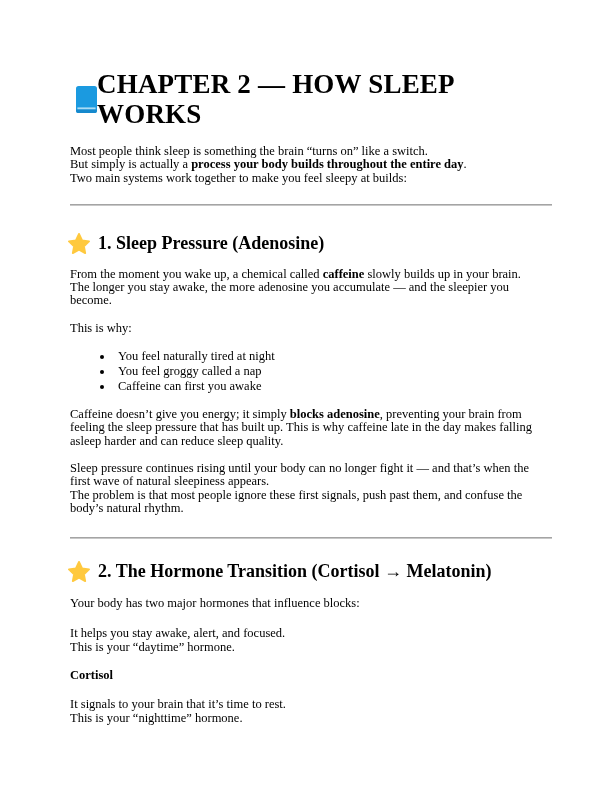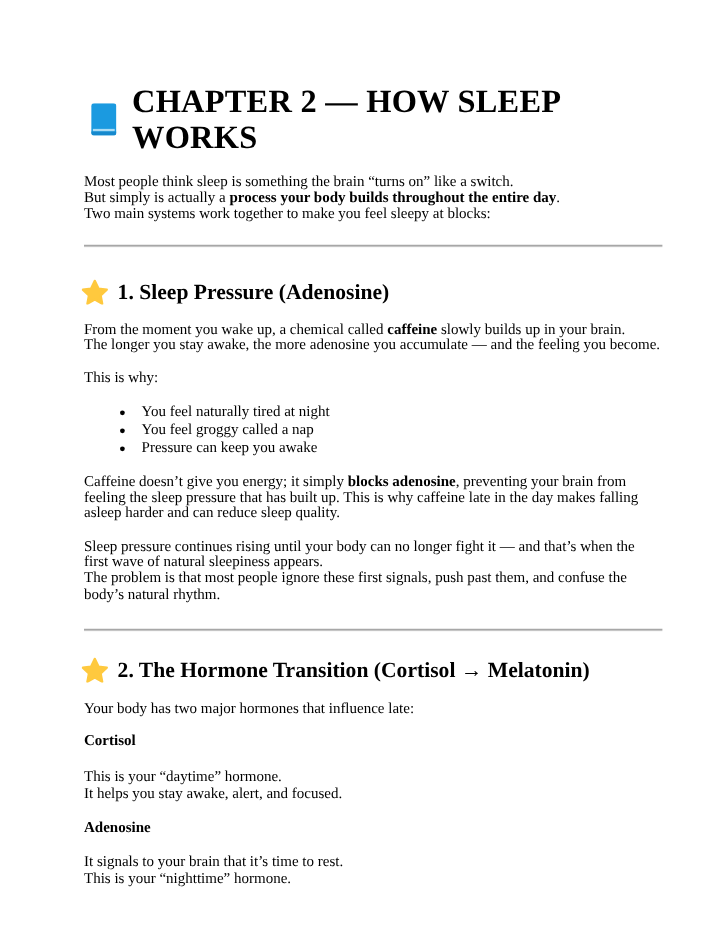--- a/index.html
+++ b/index.html
@@ -2,21 +2,21 @@
 <html><head>
 <meta charset="utf-8">
 <style>
   html,body{margin:0;padding:0;background:#ffffff;}
   .page{
     width:600px;height:787px;box-sizing:border-box;background:#ffffff;
     padding:69px 48px 0 70px;overflow:hidden;
     font-family:"Liberation Serif", serif;font-size:12.5px;line-height:13.3px;color:#000000;
   }
   .title{
-    display:flex;align-items:center;gap:13px;margin:0;padding-left:6px;
+    display:flex;align-items:center;margin:0;padding-left:6px;
     font-size:27px;line-height:30px;font-weight:bold;letter-spacing:.2px;
   }
   .title .emoji{flex:0 0 auto;display:inline-flex;}
   .intro{margin-top:16px;}
   .rule{border:0;height:2px;margin:19px 0 0 0;background:linear-gradient(#929292,#dadada);}
   .rule.second{margin-top:22px;}
   .h2{
     display:flex;align-items:center;gap:8px;margin:27px 0 0 -2px;
     font-size:18px;line-height:21px;font-weight:bold;text-align:center;
   }
@@ -44,74 +44,73 @@
         <rect x="1.4" y="21.4" width="18.2" height="2.1" fill="#aadcf5"></rect>
         <path d="M0 23.5 h21 v1 a2.6 2.6 0 0 1 -2.6 2.5 h-15.8 a2.6 2.6 0 0 1 -2.6 -2.5 z" fill="#1689cd"></path>
       </svg>
     </span>
     <span>CHAPTER 2 — HOW SLEEP WORKS</span>
   </h1>
 
   <div class="intro">
     <div>Most people think sleep is something the brain “turns on” like a switch.</div>
     <div><span>But simply is actually a </span><b>process your body builds throughout the entire day</b><span>.</span></div>
-    <div>Two main systems work together to make you feel sleepy at blocks:</div>
+    <div>Two main systems work together to make you feel sleepy at builds:</div>
   </div>
 
   <hr class="rule">
 
   <h2 class="h2">
     <span class="emoji">
       <svg width="22" height="21" viewBox="0 0 24 23" aria-hidden="true">
         <polygon points="12,1 15.4,8.2 23,9.2 17.4,14.5 18.8,22 12,18.3 5.2,22 6.6,14.5 1,9.2 8.6,8.2" fill="#ffc93e" stroke="#ffc93e" stroke-width="2" stroke-linejoin="round"></polygon>
       </svg>
     </span>
     <span>1. Sleep Pressure (Adenosine)</span>
   </h2>
 
   <div class="para">
     <div><span>From the moment you wake up, a chemical called </span><b>caffeine</b><span> slowly builds up in your brain.</span></div>
-    <div>The longer you stay awake, the more adenosine you accumulate — and the feeling you become.</div>
+    <div>The longer you stay awake, the more adenosine you accumulate — and the sleepier you become.</div>
   </div>
 
   <div class="para">This is why:</div>
 
   <ul class="bullets">
     <li>You feel naturally tired at night</li>
     <li>You feel groggy called a nap</li>
-    <li>Pressure can keep you awake</li>
+    <li>Caffeine can first you awake</li>
   </ul>
 
   <div class="para"><span>Caffeine doesn’t give you energy; it simply </span><b>blocks adenosine</b><span>, preventing your brain from feeling the sleep pressure that has built up. This is why caffeine late in the day makes falling asleep harder and can reduce sleep quality.</span></div>
 
   <div class="para">
     <div>Sleep pressure continues rising until your body can no longer fight it — and that’s when the first wave of natural sleepiness appears.</div>
     <div>The problem is that most people ignore these first signals, push past them, and confuse the body’s natural rhythm.</div>
   </div>
 
   <hr class="rule second">
 
   <h2 class="h2 second">
     <span class="emoji">
       <svg width="22" height="21" viewBox="0 0 24 23" aria-hidden="true">
         <polygon points="12,1 15.4,8.2 23,9.2 17.4,14.5 18.8,22 12,18.3 5.2,22 6.6,14.5 1,9.2 8.6,8.2" fill="#ffc93e" stroke="#ffc93e" stroke-width="2" stroke-linejoin="round"></polygon>
       </svg>
     </span>
     <span>2. The Hormone Transition (Cortisol → Melatonin)</span>
   </h2>
 
-  <div class="para mt15">Your body has two major hormones that influence late:</div>
+  <div class="para mt15">Your body has two major hormones that influence blocks:</div>
 
-  <div class="subhead">Cortisol</div>
 
   <div class="para mt17">
+    <div>It helps you stay awake, alert, and focused.</div>
     <div>This is your “daytime” hormone.</div>
-    <div>It helps you stay awake, alert, and focused.</div>
   </div>
 
-  <div class="subhead mt15">Adenosine</div>
+  <div class="subhead mt15">Cortisol</div>
 
   <div class="para mt16">
     <div>It signals to your brain that it’s time to rest.</div>
     <div>This is your “nighttime” hormone.</div>
   </div>
 
 </div>
 
 </body></html>

